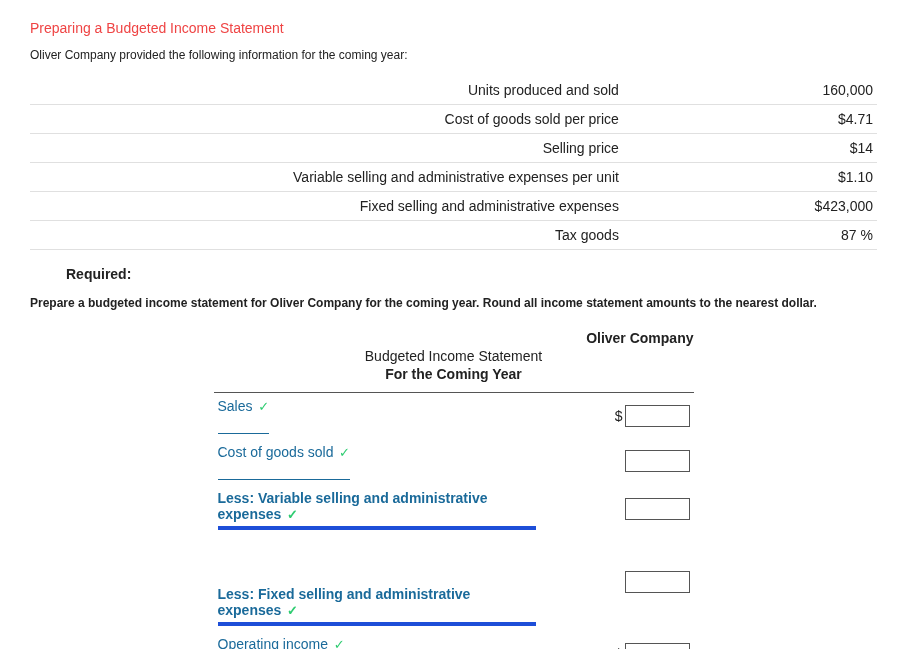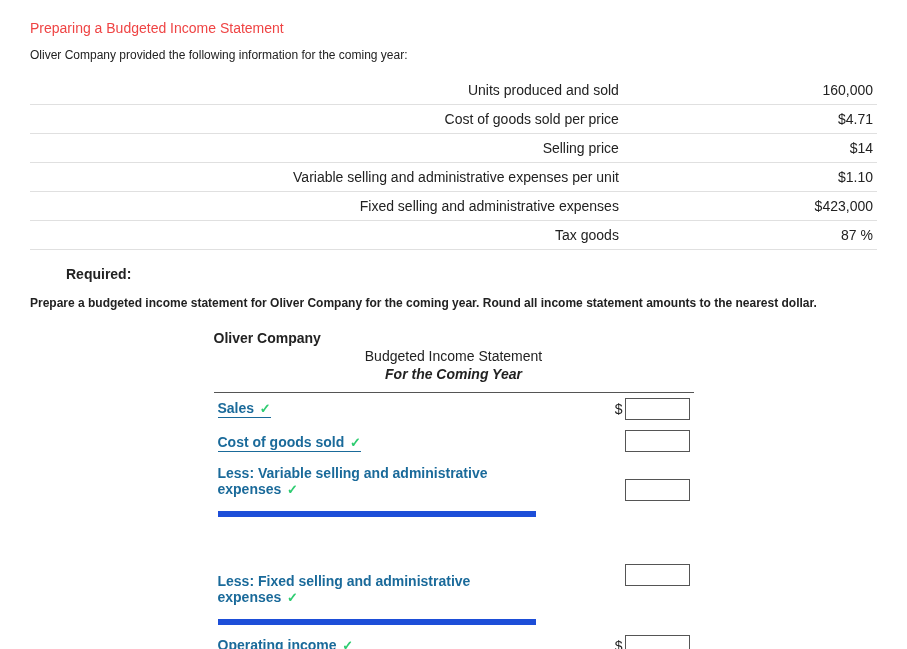--- a/index.html
+++ b/index.html
@@ -49,52 +49,51 @@
       font-size: 12px;
       margin-bottom: 18px;
       line-height: 1.5;
       font-weight: bold;
     }
     .statement-container {
       width: 480px;
       margin: 0 auto;
     }
     .company-name {
-      text-align: left;
+      text-align: right;
       font-weight: bold;
       font-size: 14px;
       margin-bottom: 2px;
     }
     .statement-title {
       text-align: center;
       font-weight: normal;
       font-size: 14px;
       margin-bottom: 2px;
     }
     .statement-period {
       text-align: center;
       font-weight: bold;
       font-size: 14px;
       margin-bottom: 10px;
-      font-style: italic;
     }
     .statement-table {
       width: 100%;
       border-collapse: collapse;
     }
     .statement-table td {
       padding: 5px 4px;
       font-size: 14px;
       vertical-align: middle;
     }
     .row-label {
       color: #1a6a9a;
-      font-weight: bold;
+      font-weight: normal;
       border-bottom: 1px solid #1a6a9a;
-      padding-bottom: 1px;
+      padding-bottom: 19px;
       display: inline-block;
     }
     .check-mark {
       color: #2ecc71;
       font-size: 13px;
       margin-left: 2px;
     }
     .input-box {
       border: 1px solid #555;
       width: 65px;
@@ -111,22 +110,22 @@
     .label-col {
       width: 68%;
     }
     .amount-col {
       width: 32%;
       text-align: right;
     }
     .bold-label {
       font-weight: bold;
       color: #1a6a9a;
-      border-bottom: 6px solid #1d4ed8;
-      padding-bottom: 14px;
+      border-bottom: 4px solid #1d4ed8;
+      padding-bottom: 4px;
       display: inline-block;
     }
   </style>
 </head>
 <body>
 
 <p class="page-title">Preparing a Budgeted Income Statement</p>
 <p class="intro-text">Oliver Company provided the following information for the coming year:</p>
 
 <table class="data-table">

